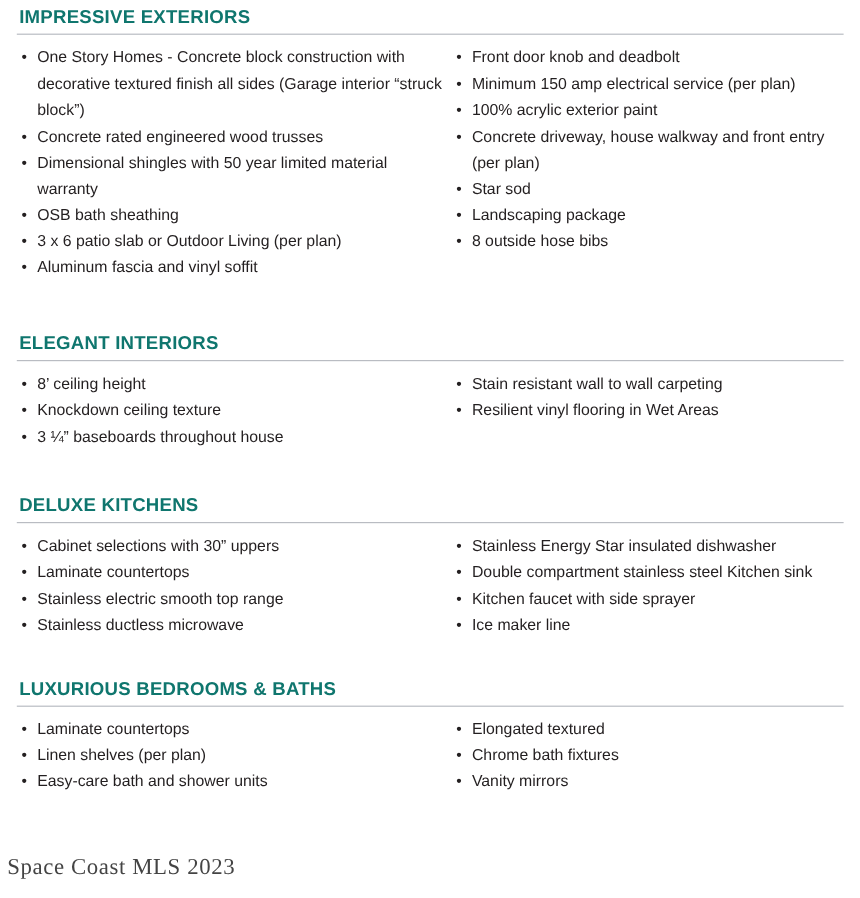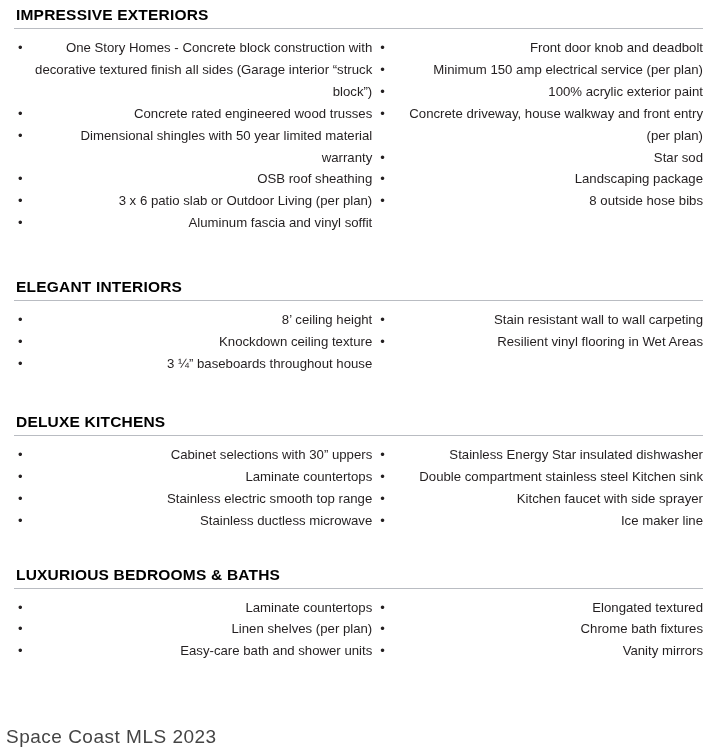--- a/index.html
+++ b/index.html
@@ -22,21 +22,21 @@
     box-sizing: border-box;
     padding: 6px 14px 0 14px;
   }
   .section {
     margin-bottom: 0;
   }
   .section-title {
     font-size: 15.5px;
     font-weight: bold;
     letter-spacing: 0.2px;
-    color: #000000;
+    color: #0f766e;
     padding: 0 0 4px 2px;
     margin: 0;
   }
   .rule {
     height: 1px;
     background: #b9bcc2;
     width: 100%;
     margin: 0 0 8px 0;
   }
   .cols {
@@ -51,21 +51,20 @@
     padding-left: 4px;
   }
   .col-right {
     width: 48%;
     padding-left: 8px;
   }
   ul.bullets {
     list-style: none;
     margin: 0;
     padding: 0;
-    text-align: right;
   }
   ul.bullets li {
     position: relative;
     padding-left: 13px;
     font-size: 13.2px;
     line-height: 1.66;
     color: #231f20;
   }
   ul.bullets li::before {
     content: "\2022";
@@ -76,22 +75,22 @@
     line-height: 1.66;
     color: #231f20;
   }
   .gap-lg { height: 44px; }
   .gap-md { height: 38px; }
   .gap-sm { height: 34px; }
 
   .watermark {
     position: absolute;
     left: 6px;
-    bottom: 0;
-    font-family: Liberation Sans, sans-serif;
+    bottom: 14px;
+    font-family: Liberation Serif, serif;
     font-size: 19px;
     color: #3a3a3a;
     letter-spacing: 0.5px;
     opacity: 0.95;
     white-space: nowrap;
   }
   .bottom-fade {
     position: absolute;
     left: 0;
     right: 0;
@@ -108,21 +107,21 @@
 
   <div class="section">
     <h2 class="section-title">IMPRESSIVE EXTERIORS</h2>
     <div class="rule"></div>
     <div class="cols">
       <div class="col col-left">
         <ul class="bullets">
           <li>One Story Homes - Concrete block construction with decorative textured finish all sides (Garage interior “struck block”)</li>
           <li>Concrete rated engineered wood trusses</li>
           <li>Dimensional shingles with 50 year limited material warranty</li>
-          <li>OSB roof sheathing</li>
+          <li>OSB bath sheathing</li>
           <li>3 x 6 patio slab or Outdoor Living (per plan)</li>
           <li>Aluminum fascia and vinyl soffit</li>
         </ul>
       </div>
       <div class="col col-right">
         <ul class="bullets">
           <li>Front door knob and deadbolt</li>
           <li>Minimum 150 amp electrical service (per plan)</li>
           <li>100% acrylic exterior paint</li>
           <li>Concrete driveway, house walkway and front entry (per plan)</li>

